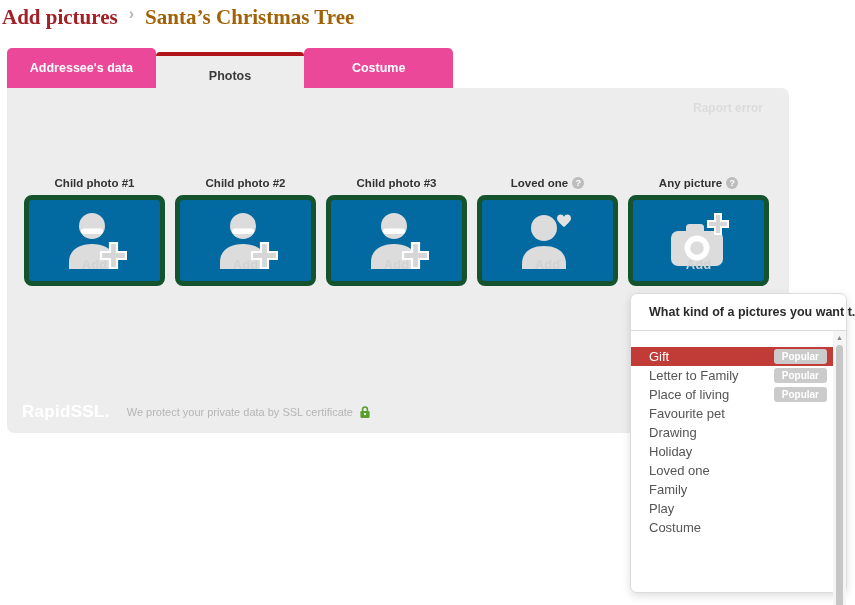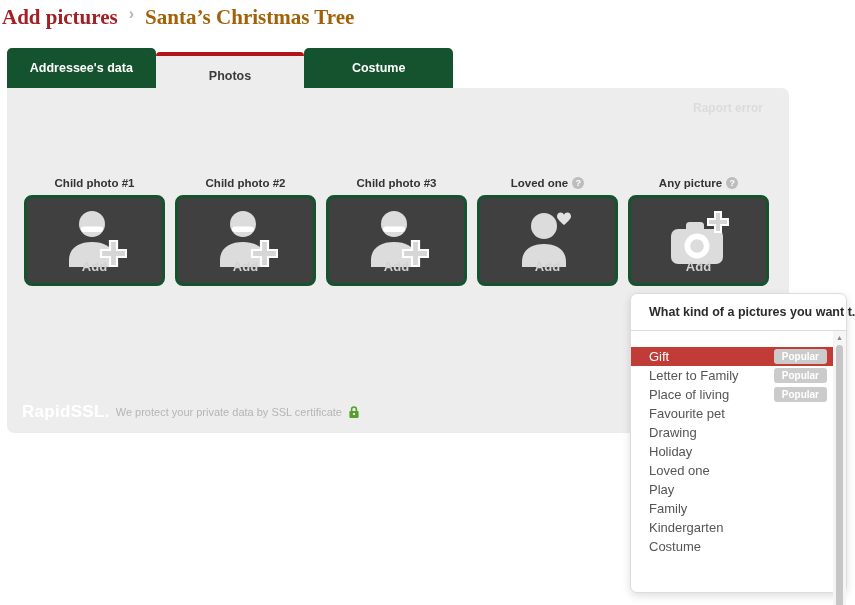--- a/index.html
+++ b/index.html
@@ -15,33 +15,33 @@
     position:relative;background:#fff;overflow:hidden;
     font-family:"Liberation Sans", sans-serif;
   }
   
   .breadcrumb{position:absolute;left:2px;top:5px;font-family:"Liberation Serif", serif;font-weight:bold;font-size:21px;display:flex;align-items:flex-start;}
   .bc-title{color:var(--title-red);}
   .bc-sep{color:#b5b5b5;font-size:16px;margin:0 11px;font-family:"Liberation Sans",sans-serif;}
   .bc-sub{color:#a16207;}
   
   .tabs{position:absolute;left:7px;top:44px;width:446px;height:44px;display:flex;}
-  .tab{flex:1;margin-top:4px;height:40px;background:#14532d;border-radius:5px 5px 0 0;color:#fff;font-weight:bold;font-size:12.5px;display:flex;align-items:center;justify-content:center;cursor:pointer;}
+  .tab{flex:1;margin-top:4px;height:40px;background:#ec4899;border-radius:5px 5px 0 0;color:#fff;font-weight:bold;font-size:12.5px;display:flex;align-items:center;justify-content:center;cursor:pointer;}
   .tab.active{margin-top:8px;height:44px;background:#ededed;color:#3a3a3a;border-top:4px solid var(--accent-red);border-radius:4px 4px 0 0;}
   
   .panel{position:absolute;left:7px;top:88px;width:782px;height:345px;background:#ededed;border-radius:0 7px 7px 7px;}
   .report-error{position:absolute;top:13px;right:26px;color:#dcdcdc;font-weight:bold;font-size:12px;cursor:pointer;}
   .slots{position:absolute;left:17px;top:89px;display:flex;gap:10px;}
   .slot{width:141px;}
   .slot-label{height:14px;margin-bottom:4px;display:flex;align-items:flex-start;justify-content:center;gap:4px;font-weight:bold;font-size:11.5px;color:#333;}
   .help-icon{width:12px;height:12px;border-radius:50%;background:#bdbdbd;color:#fff;font-size:9px;font-weight:bold;display:inline-flex;align-items:center;justify-content:center;cursor:pointer;}
-  .card{width:141px;height:91px;background:#404040;border:3px solid #14532d;border-radius:8px;position:relative;cursor:pointer;}
+  .card{width:141px;height:91px;background:#0369a1;border:5px solid #14532d;border-radius:8px;position:relative;cursor:pointer;}
   .icon-wrap{position:absolute;top:11px;left:50%;transform:translateX(-50%);}
   .add-label{position:absolute;bottom:9px;width:100%;text-align:center;color:#d2d2d2;font-weight:bold;font-size:13px;}
-  .ssl{position:absolute;left:15px;bottom:11px;display:flex;align-items:center;gap:6px;margin-top:47px;}
+  .ssl{position:absolute;left:15px;bottom:11px;display:flex;align-items:center;gap:17px;margin-top:47px;}
   .ssl-logo{color:#fff;font-weight:bold;font-size:17px;letter-spacing:.3px;}
   .ssl-text{color:#b5b5b5;font-size:11px;display:flex;align-items:center;gap:6px;}
   
   .dropdown{position:absolute;left:630px;top:293px;width:217px;height:300px;background:#fff;border:1px solid #dcdcdc;border-radius:7px;box-shadow:0 3px 8px rgba(0,0,0,.13);}
   .dd-header{height:36px;display:flex;align-items:center;justify-content:space-between;padding:0 13px 0 18px;font-weight:bold;font-size:12.5px;color:#2b2b2b;cursor:pointer;white-space:nowrap;}
   .dd-list{position:relative;height:312px;border-top:1px solid #dcdcdc;padding:16px 13px 0 0;overflow:hidden;border-radius:0 0 7px 7px;}
   .dd-item{height:19px;line-height:19px;padding-left:18px;font-size:13px;color:#555;position:relative;cursor:pointer;}
   .dd-item.selected{background:var(--selected-red);color:#fff;}
   .dd-badge{position:absolute;right:6px;top:2px;background:var(--badge-gray);color:#fff;font-size:10px;font-weight:bold;line-height:13px;padding:1px 8px;border-radius:3px;}
   .dd-scroll{position:absolute;top:0;right:0;bottom:0;width:13px;background:#f5f5f5;border-radius:0 0 6px 0;}
@@ -212,29 +212,25 @@
   </div>
         <div class="dd-item">
     <span>Holiday</span>
     
   </div>
         <div class="dd-item">
     <span>Loved one</span>
     
   </div>
         <div class="dd-item">
+    <span>Family</span>
+    
+  </div>
+        <div class="dd-item">
     <span>Play</span>
-    
-  </div>
-        <div class="dd-item">
-    <span>Family</span>
-    
-  </div>
-        <div class="dd-item">
-    <span>Kindergarten</span>
     
   </div>
         <div class="dd-item">
     <span>Costume</span>
     
   </div>
       </div>
     <div class="dd-scroll">
       <div class="scroll-btn scroll-up">▲</div>
       <div class="scroll-thumb"></div>

